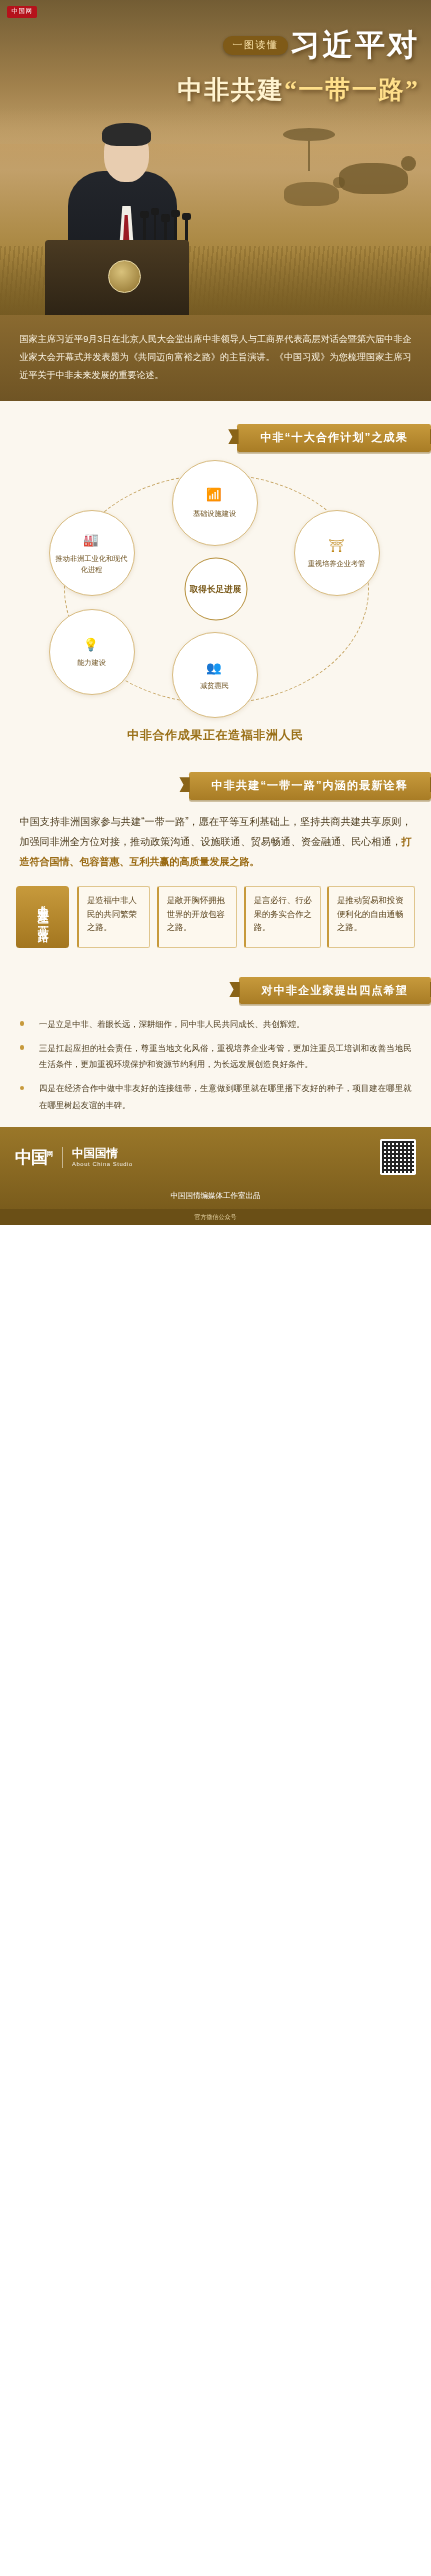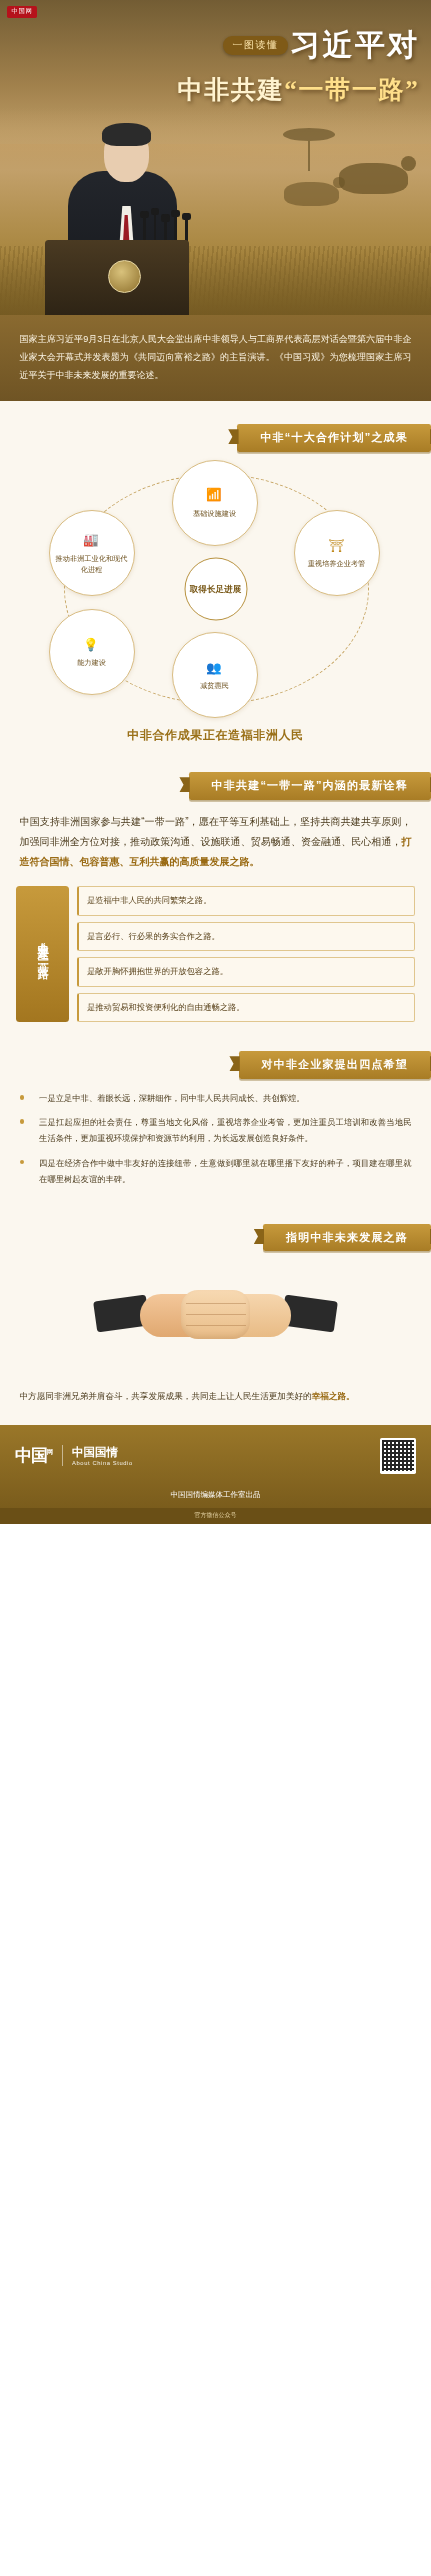--- a/index.html
+++ b/index.html
@@ -178,21 +178,21 @@
 
   
   .roads{ display:flex; padding:10.4px 16px 5.8px; gap:8px; align-items:stretch;}
   .roads-left{
     width:53px; flex:none;
     background:linear-gradient(180deg,#c79a3c 0%,#a3761f 100%);
     border-radius:3.5px; color:#fff; font-size:11px; font-weight:bold;
     display:flex; align-items:center; justify-content:center; letter-spacing:1.7px;
     writing-mode:vertical-rl; text-orientation:upright; padding:10.4px 0; line-height:1.6;
   }
-  .roads-right{ flex:1; display:flex; flex-direction:column; gap:6.3px; }
+  .roads-right{ flex:1; display:flex; flex-direction:row; gap:6.3px; }
   .road-item{
     background:#fdf8ee; border:0.6px solid #e0c68e; border-left:2.3px solid #c79a3c;
     border-radius:2.3px; padding:7px 8px; font-size:8.3px; color:#5a431c; line-height:1.6;
   }
 
   
   .hope-list{ padding:8px 19.5px 5.8px; }
   .hope-item{ display:flex; gap:15px; margin-bottom:8px; }
   .dot{ width:4.6px;height:4.6px;border-radius:50%; background:#c79a3c; margin-top:5.2px; flex:none;}
   .hope-text{ font-size:8.3px; line-height:1.95; color:#4a3a1c; text-align:justify; }
@@ -331,22 +331,22 @@
     </div>
 
     <div class="body-text">
       <span>中国支持非洲国家参与共建“一带一路”，愿在平等互利基础上，坚持共商共建共享原则，加强同非洲全方位对接，推动政策沟通、设施联通、贸易畅通、资金融通、民心相通，</span><b>打造符合国情、包容普惠、互利共赢的高质量发展之路。</b>
     </div>
 
     <div class="roads">
       <div class="roads-left">中非共建“一带一路”</div>
       <div class="roads-right">
         <div class="road-item">是造福中非人民的共同繁荣之路。</div>
+        <div class="road-item">是敞开胸怀拥抱世界的开放包容之路。</div>
         <div class="road-item">是言必行、行必果的务实合作之路。</div>
-        <div class="road-item">是敞开胸怀拥抱世界的开放包容之路。</div>
         <div class="road-item">是推动贸易和投资便利化的自由通畅之路。</div>
       </div>
     </div>
   </div>
 
   <div class="sec">
     <div class="ribbon-wrap">
       <span class="ribbon">对中非企业家提出四点希望</span>
     </div>
     <div class="hope-list">
@@ -358,42 +358,20 @@
         <span class="dot"></span>
         <span class="hope-text">三是扛起应担的社会责任，尊重当地文化风俗，重视培养企业考管，更加注重员工培训和改善当地民生活条件，更加重视环境保护和资源节约利用，为长远发展创造良好条件。</span>
       </div>
       <div class="hope-item">
         <span class="dot"></span>
         <span class="hope-text">四是在经济合作中做中非友好的连接纽带，生意做到哪里就在哪里播下友好的种子，项目建在哪里就在哪里树起友谊的丰碑。</span>
       </div>
     </div>
   </div>
 
-  <div class="sec">
-    <div class="ribbon-wrap">
-      <span class="ribbon">指明中非未来发展之路</span>
-    </div>
-
-    <div class="shake-wrap">
-      <div class="cuff l"></div>
-      <div class="cuff r"></div>
-      <div class="hand l"></div>
-      <div class="hand r"></div>
-      <div class="fingers"></div>
-      <div class="finger-lines">
-          <span></span>
-          <span></span>
-          <span></span>
-        </div>
-    </div>
-
-    <div class="closing">
-      <span>中方愿同非洲兄弟并肩奋斗，共享发展成果，共同走上让人民生活更加美好的</span><b>幸福之路。</b>
-    </div>
-  </div>
 
   <div class="footer">
     <div class="footer-row">
       <div class="logo-cn"><span>中国</span><sup>网</sup></div>
       <div class="divider-v"></div>
       <div>
         <div class="brand-cn">中国国情</div>
         <div class="brand-en">About China Studio</div>
       </div>
       <div class="qr">

